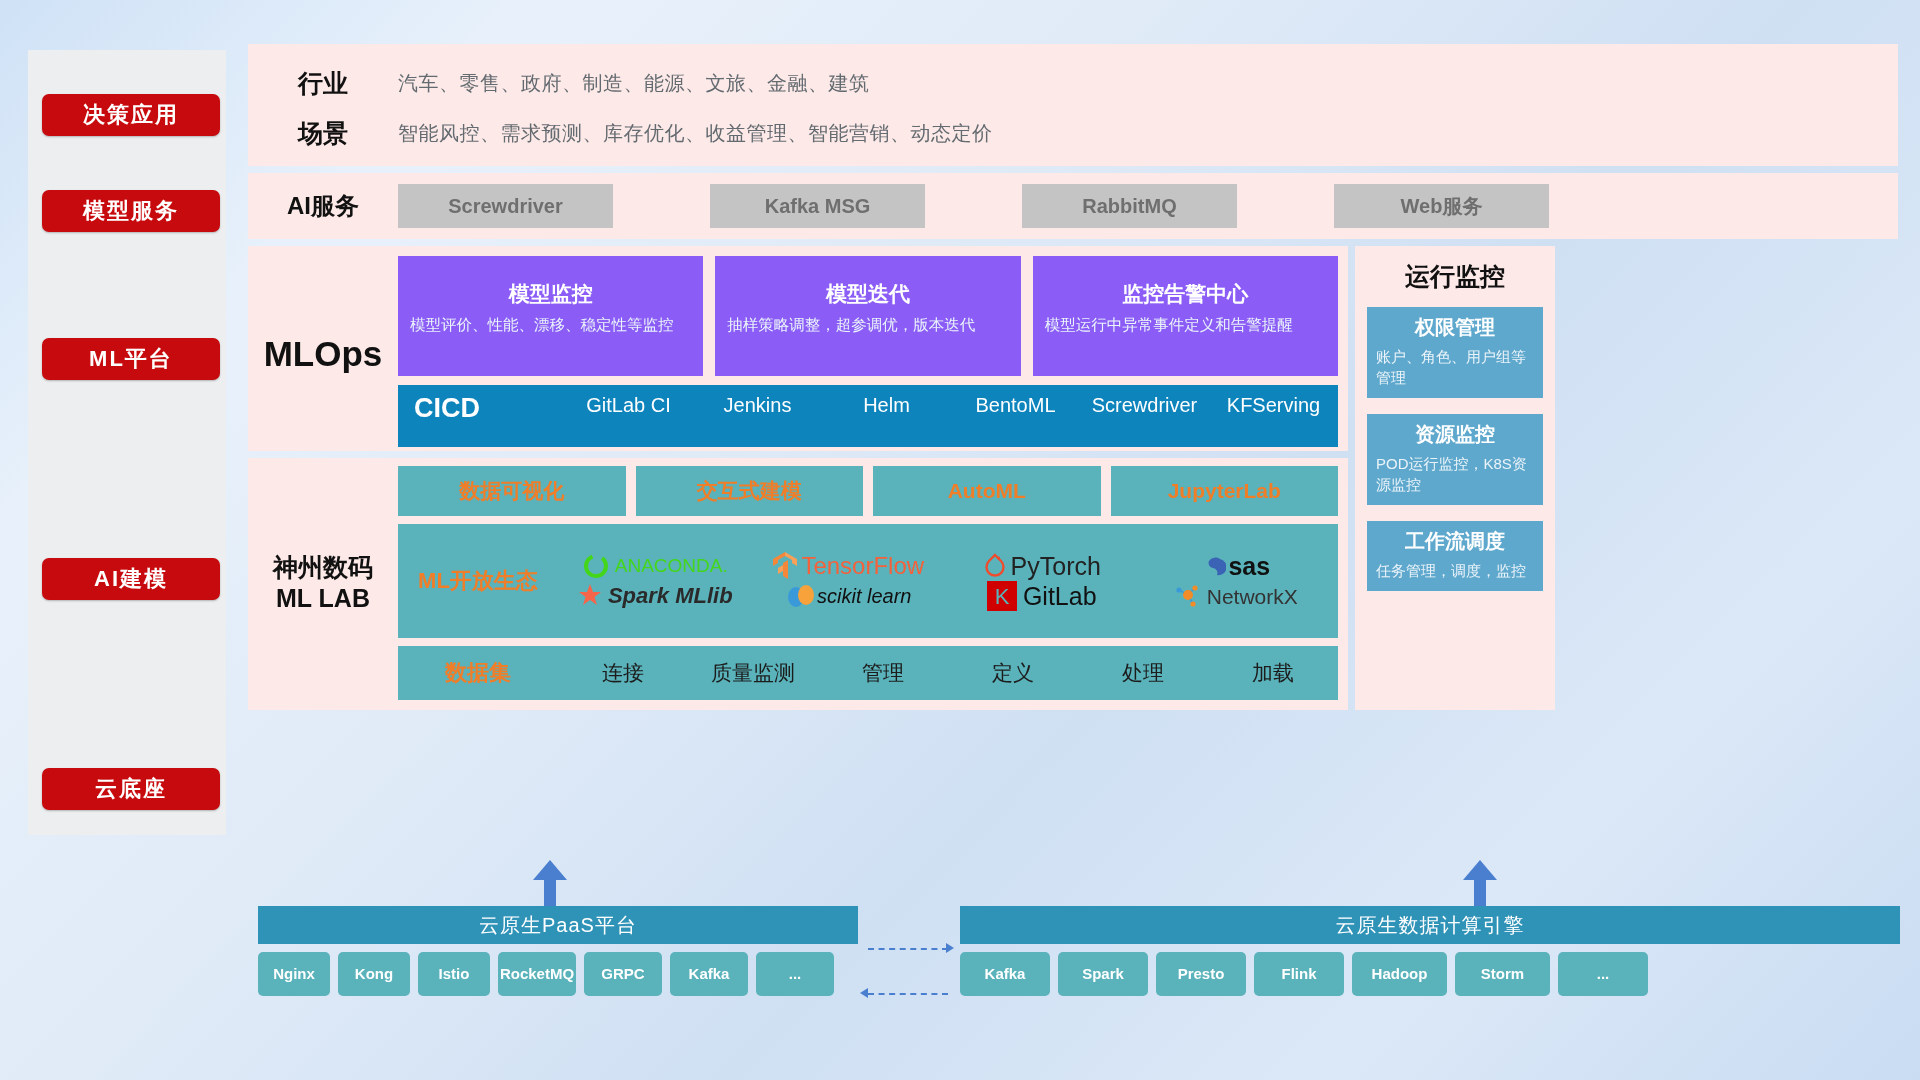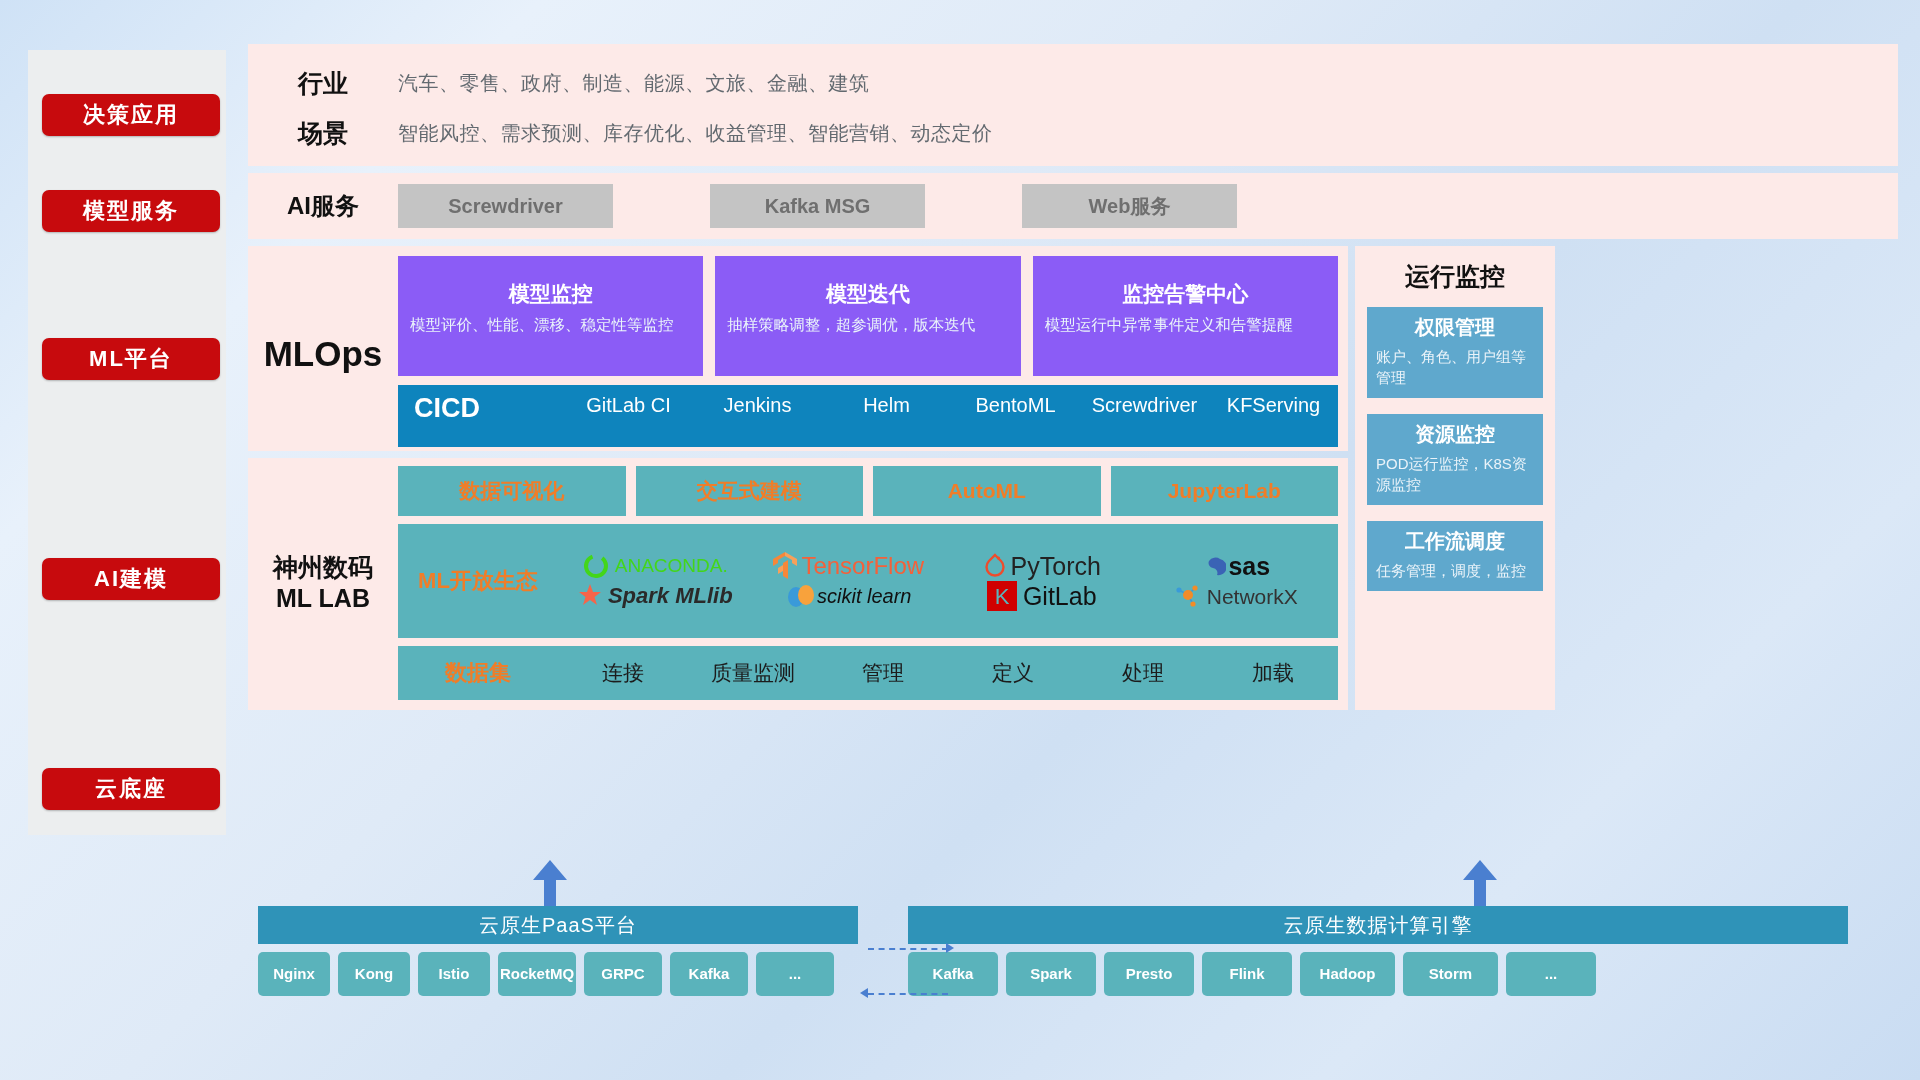--- a/index.html
+++ b/index.html
@@ -141,20 +141,21 @@
         <div class="r1lab">场景</div>
         <div class="r1val">智能风控、需求预测、库存优化、收益管理、智能营销、动态定价</div>
       </div>
     </div>
 
     <div class="band r2">
       <div class="r2lab">AI服务</div>
       <div class="r2boxes">
         <div class="svcbox">Screwdriver</div>
         <div class="svcbox">Kafka MSG</div>
+        <div class="svcbox">RabbitMQ</div>
         <div class="svcbox">Web服务</div>
       </div>
     </div>
 
     <div class="mid">
       <div class="midleft">
 
         <div class="mlops">
           <div class="mlops-lab">MLOps</div>
           <div class="mlops-right">
@@ -324,21 +325,21 @@
         <div class="chip" style="width:72px">Nginx</div>
         <div class="chip" style="width:72px">Kong</div>
         <div class="chip" style="width:72px">Istio</div>
         <div class="chip" style="width:78px">RocketMQ</div>
         <div class="chip" style="width:78px">GRPC</div>
         <div class="chip" style="width:78px">Kafka</div>
         <div class="chip" style="width:78px">...</div>
       </div>
     </div>
 
-    <div class="cloudcol" style="left:660px;width:940px">
+    <div class="cloudcol" style="left:712px;width:940px">
       <div class="cloudhdr">云原生数据计算引擎</div>
       <div class="chips">
         <div class="chip" style="width:90px">Kafka</div>
         <div class="chip" style="width:90px">Spark</div>
         <div class="chip" style="width:90px">Presto</div>
         <div class="chip" style="width:90px">Flink</div>
         <div class="chip" style="width:95px">Hadoop</div>
         <div class="chip" style="width:95px">Storm</div>
         <div class="chip" style="width:90px">...</div>
       </div>

